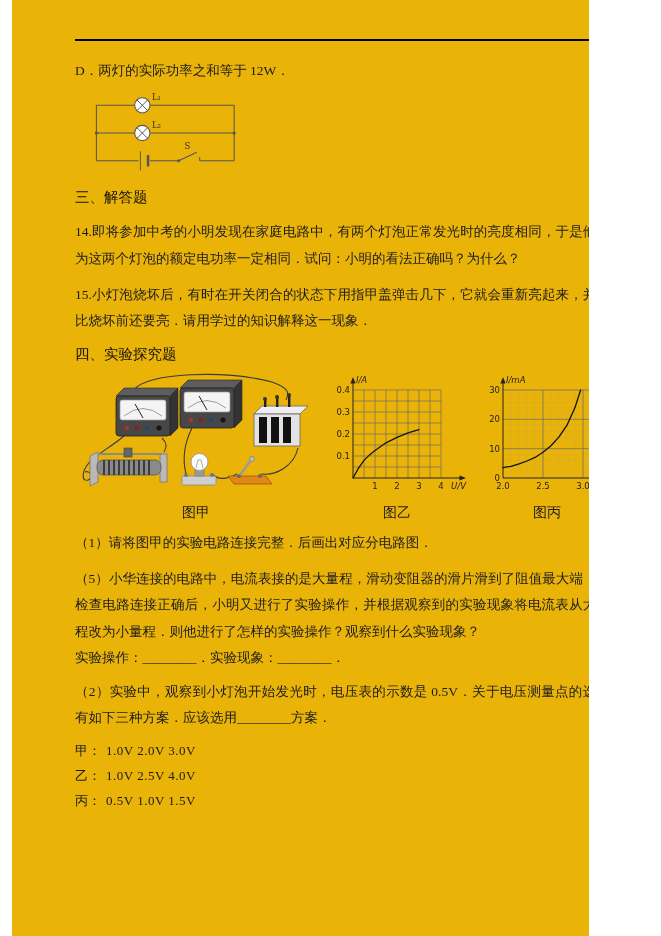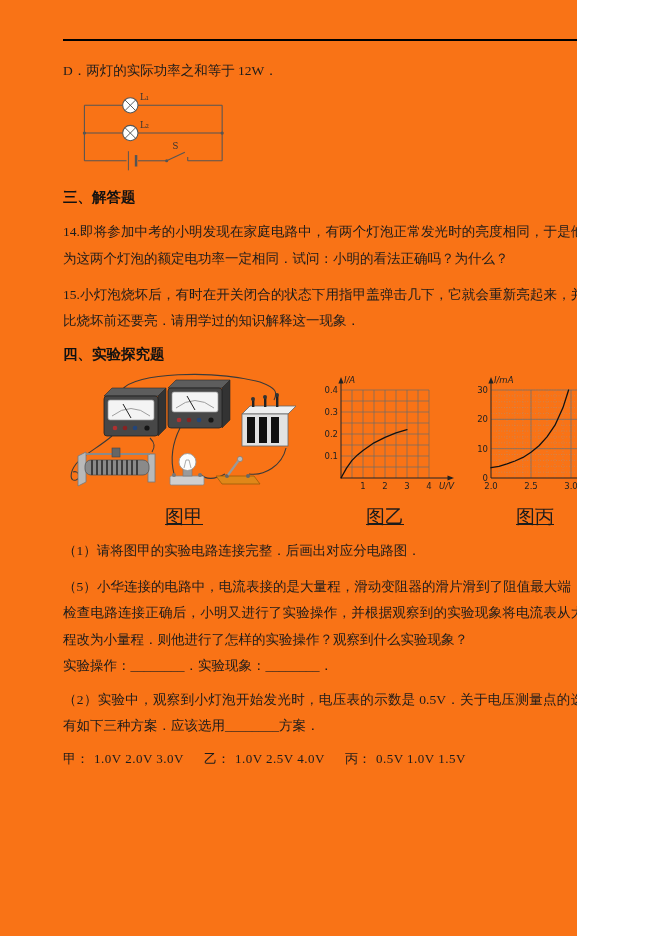--- a/index.html
+++ b/index.html
@@ -1,30 +1,30 @@
 <!DOCTYPE html>
 <html><head>
 <meta charset="utf-8">
 <style>
   html,body{margin:0;padding:0;background:#ffffff;}
-  .page{position:relative;width:577px;height:936px;background:#f97316;overflow:hidden;
-        color:#1c1c1c;font-family:"Liberation Serif","DejaVu Serif",serif;}
+  .page{position:relative;width:577px;height:936px;background:#eab308;overflow:hidden;
+        color:#1c1c1c;font-family:"Liberation Serif","DejaVu Serif",serif;margin-left:12px;}
   .header-rule{position:absolute;left:63px;top:39px;width:534px;height:2px;background:#000;}
   .content{position:absolute;left:63px;top:54px;width:535px;}
   p{margin:0;font-size:13.5px;line-height:1.95;text-align:justify;}
-  h3{margin:0;font-size:14.5px;font-weight:700;color:#111;
+  h3{margin:0;font-size:14.5px;font-weight:400;color:#111;
      font-family:"Liberation Sans","DejaVu Sans",sans-serif;}
   .mt4{margin-top:4px}.mt6{margin-top:6px}.mt8{margin-top:8px}.mt10{margin-top:10px}
   .mt12{margin-top:12px}
   .circuit{display:block;margin:6px 0 0 4px;}
   .figures{display:flex;align-items:flex-end;gap:10px;margin-top:6px;}
   figure{margin:0;text-align:center;}
-  figcaption{font-size:19px;margin-top:2px;color:#1c1c1c;text-decoration:underline;}
+  figcaption{font-size:14px;margin-top:2px;color:#1c1c1c;}
   .chart-mount{display:block;}
-  .plans{display:flex;flex-wrap:wrap;font-size:13px;}
+  .plans{display:flex;flex-wrap:wrap;font-size:13px;flex-direction:column;}
   .plan{margin-right:20px;white-space:nowrap;}
   .plan .vals{margin-left:5px;letter-spacing:0.5px;}
   svg text{font-family:"DejaVu Sans",sans-serif;}
   .clab{font-size:9px;fill:#333;font-family:"DejaVu Serif",serif;}
 </style>
 </head>
 <body>
 
 <div class="page">
   <div class="header-rule"></div>

